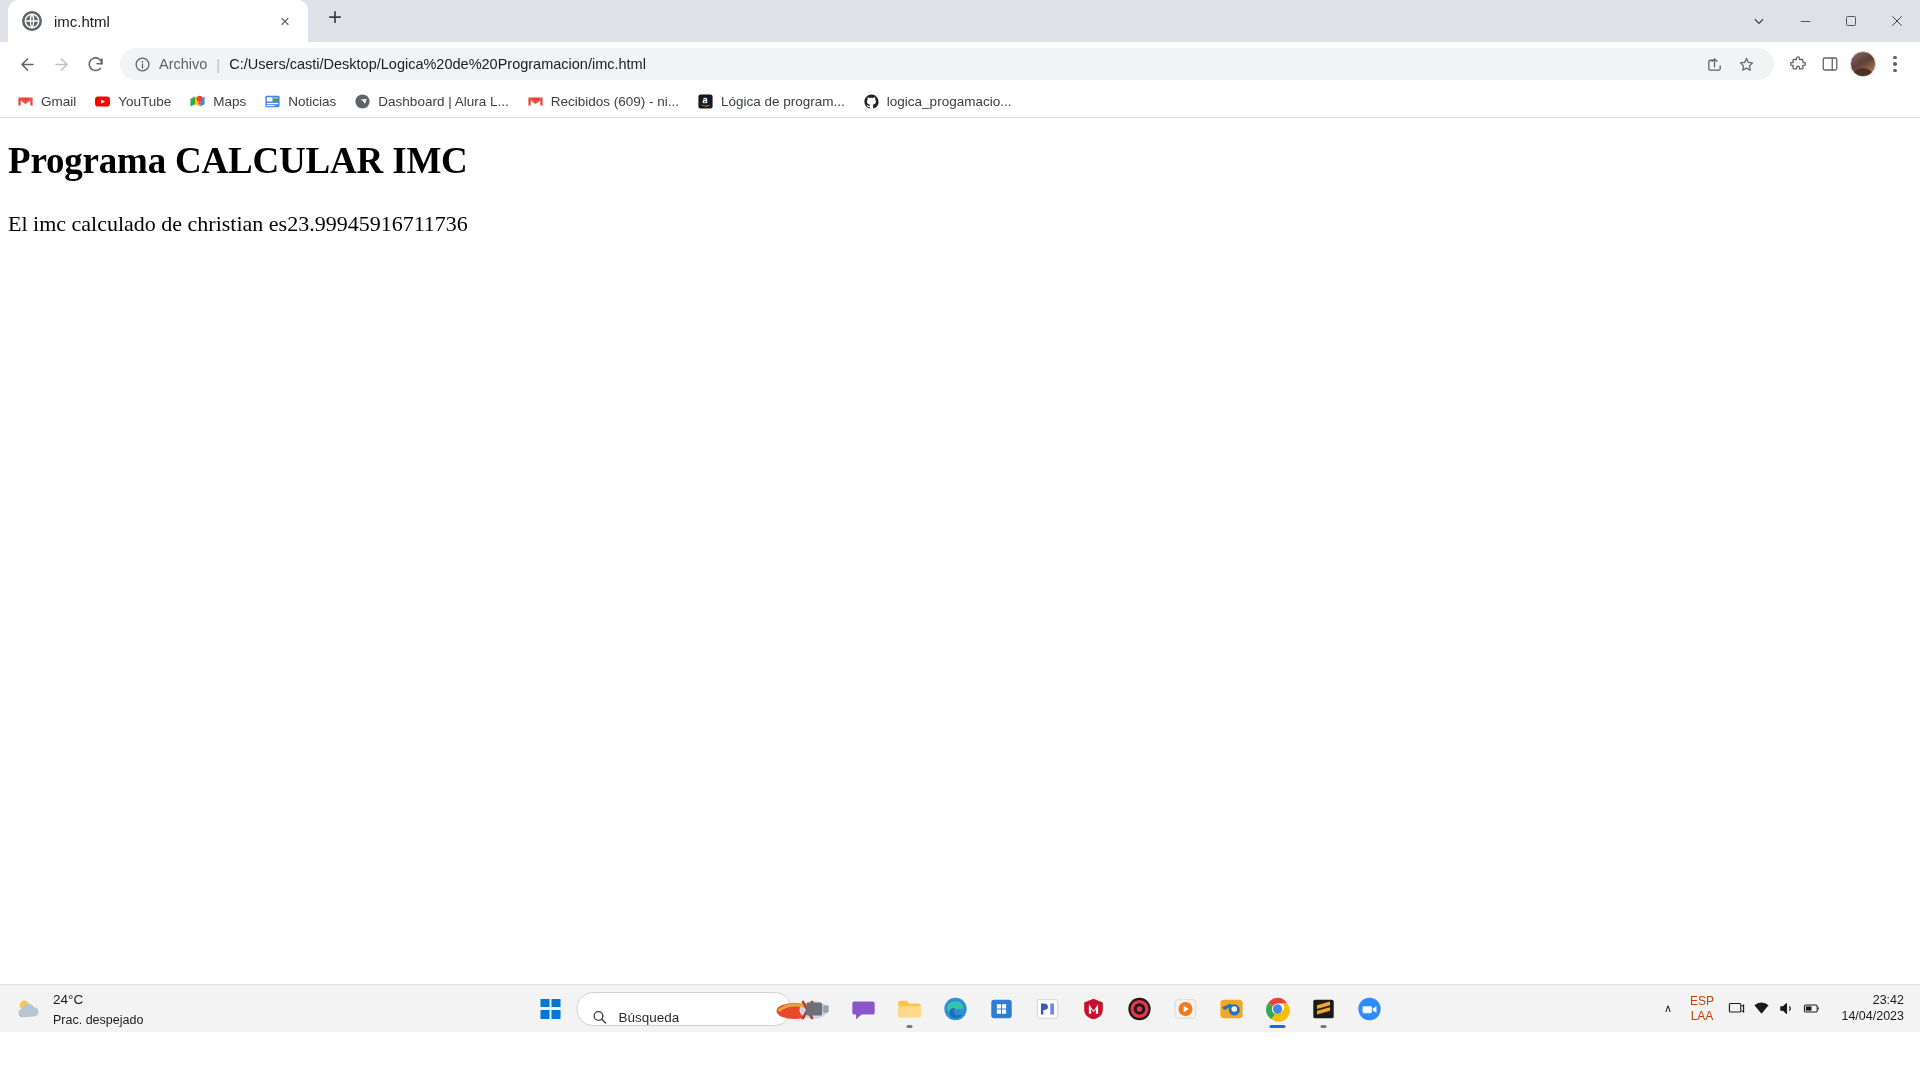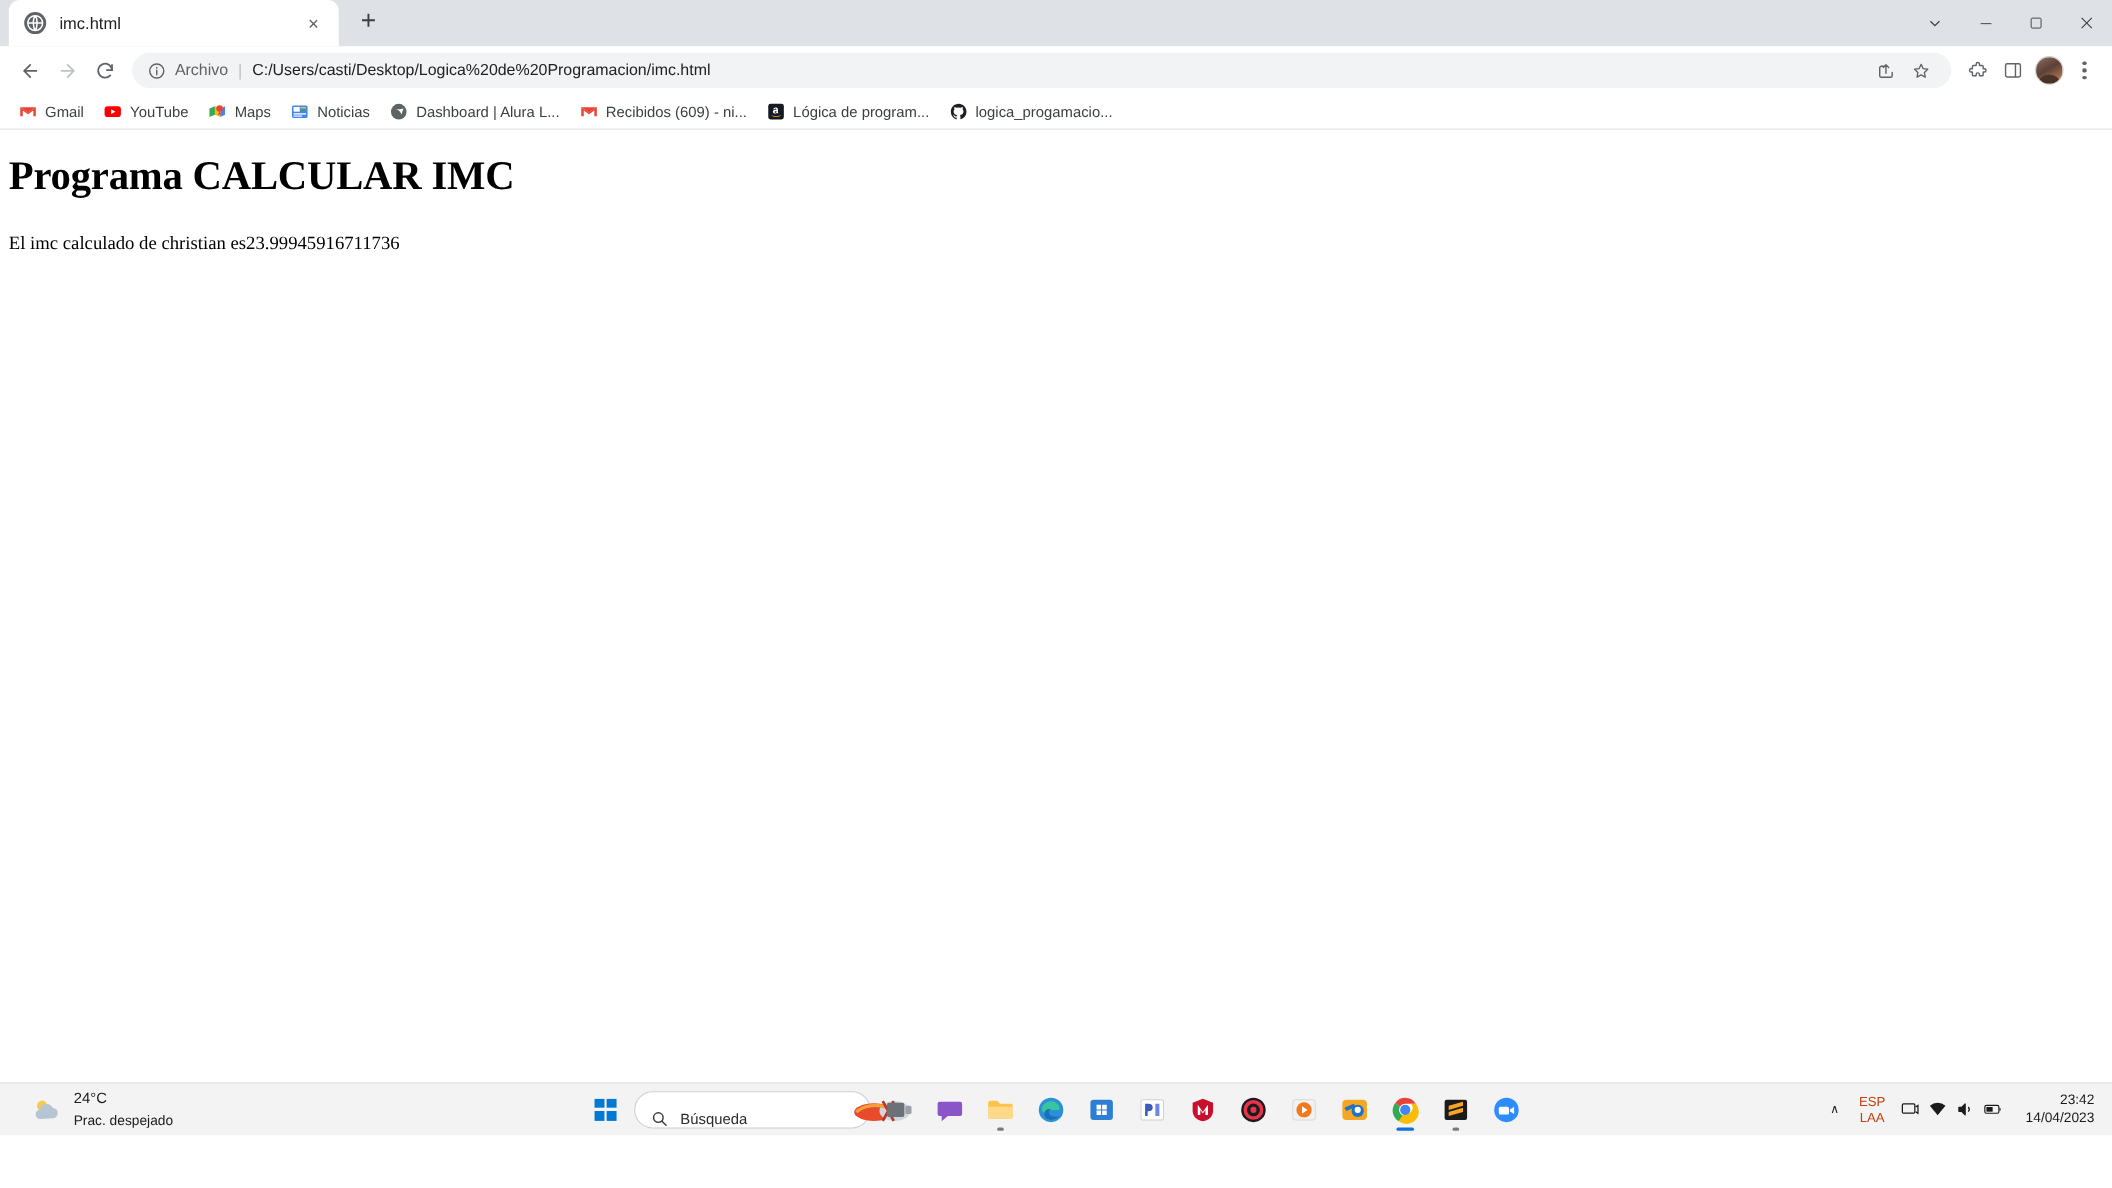--- a/index.html
+++ b/index.html
@@ -10,21 +10,21 @@
   }
 
   
   .browser { width: 1920px; height: 1032px; background: #ffffff; position: relative; }
 
   
   .tabstrip {
     height: 42px;
     background: #dee1e6;
     display: flex;
-    align-items: center;
+    align-items: flex-start;
     padding-left: 8px;
     position: relative;
   }
   .tab {
     width: 300px;
     height: 42px;
     background: #ffffff;
     border-radius: 10px 10px 0 0;
     display: flex;
     align-items: center;
@@ -221,21 +221,21 @@
   .page h1 {
     font-family: "Liberation Serif", serif;
     font-size: 37px;
     font-weight: bold;
     color: #000000;
     margin: 13px 0 0 0;
     letter-spacing: -0.2px;
   }
   .page p {
     font-family: "Liberation Serif", serif;
-    font-size: 17px;
+    font-size: 22px;
     color: #000000;
     margin: 29px 0 0 0;
   }
   .page p.second { margin-top: 37px; }
 
   
   .taskbar {
     position: absolute;
     left: 0; bottom: 0;
     width: 1920px;
@@ -244,21 +244,20 @@
     display: flex;
     align-items: center;
     border-top: 1px solid #e2e2e2;
   }
   .weather {
     display: flex;
     align-items: center;
     gap: 9px;
     padding-left: 14px;
     width: 260px;
-    margin-left: 14px;
   }
   .weather-icon {
     width: 30px; height: 30px;
     position: relative;
     flex: 0 0 auto;
   }
   .weather-text { line-height: 1.25; }
   .weather-temp { font-size: 13.5px; color: #1b1b1b; }
   .weather-desc { font-size: 12.5px; color: #1b1b1b; }
 

